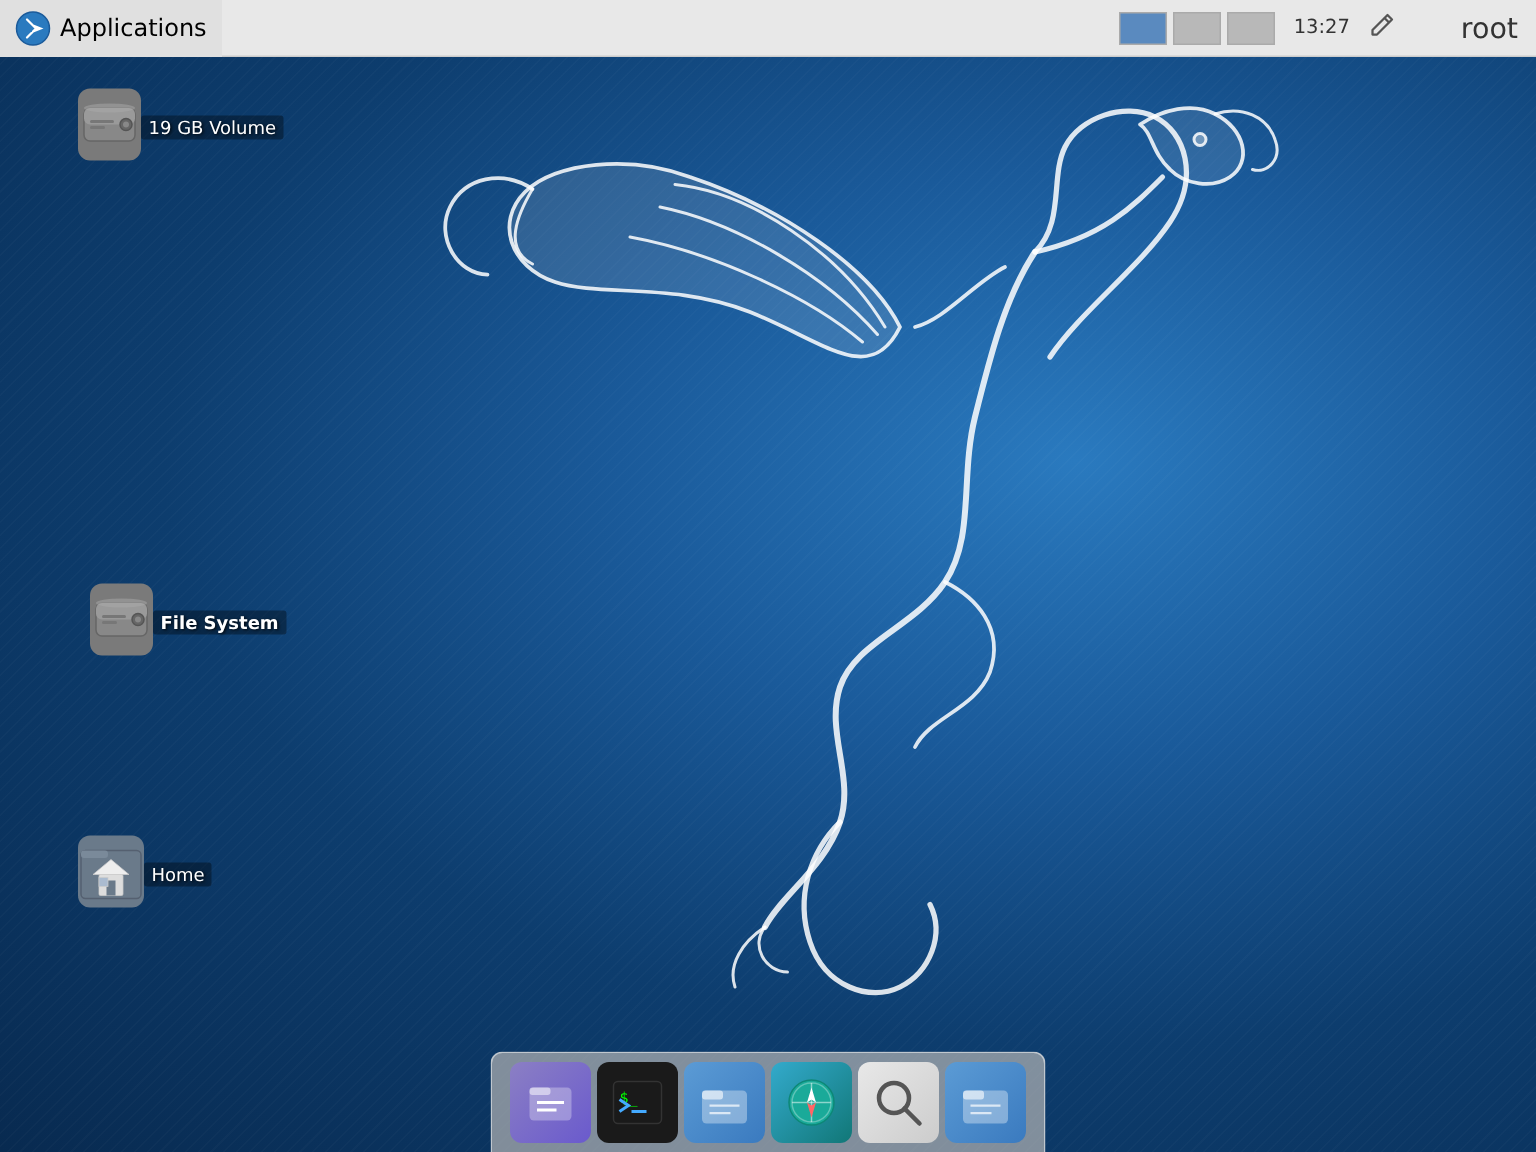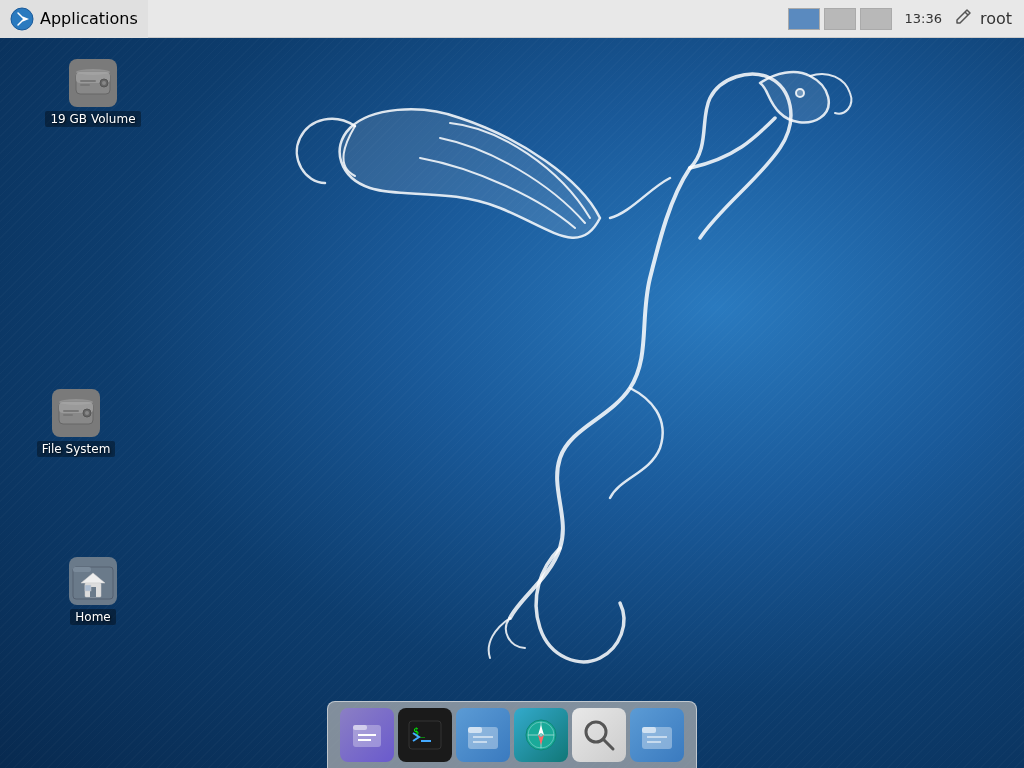--- a/index.html
+++ b/index.html
@@ -97,30 +97,31 @@
       padding: 0 8px;
     }
 
     #pen-icon {
       font-size: 16px;
       color: #555;
       cursor: pointer;
     }
 
     #user-label {
-      font-size: 16px;
+      font-size: 19px;
       color: #333;
       padding: 0 4px;
+      margin-left: 36px;
     }
 
     
     .desktop-icon {
       position: absolute;
       display: flex;
-      flex-direction: column;
+      flex-direction: row;
       align-items: center;
       width: 90px;
       cursor: pointer;
       padding: 4px;
       border-radius: 4px;
     }
 
     .icon-img {
       width: 48px;
       height: 48px;
@@ -254,21 +255,21 @@
           <circle cx="12" cy="12" r="11" fill="#2a7abf" stroke="#1a5a9a" stroke-width="1"></circle>
           <path d="M8 6 L14 12 L8 18 M12 10 L17 12 L12 14" stroke="white" stroke-width="1.5" fill="none" stroke-linecap="round"></path>
         </svg>
         <span>Applications</span>
       </div>
     </div>
     <div id="panel-right">
       <div class="workspace-box active"></div>
       <div class="workspace-box inactive"></div>
       <div class="workspace-box inactive"></div>
-      <span id="clock">13:36</span>
+      <span id="clock">13:27</span>
 
       <span id="pen-icon">
         <svg width="18" height="18" viewBox="0 0 18 18">
           <path d="M13 2 L16 5 L6 15 L3 15 L3 12 Z" fill="none" stroke="#555" stroke-width="1.5" stroke-linejoin="round"></path>
           <line x1="11" y1="4" x2="14" y2="7" stroke="#555" stroke-width="1.5"></line>
         </svg>
       </span>
       <span id="user-label">root</span>
     </div>
   </div>
@@ -318,21 +319,21 @@
         <circle cx="32" cy="21" r="2" fill="#888"></circle>
         <rect x="8" y="18" width="16" height="2" rx="1" fill="#777"></rect>
         <rect x="8" y="22" width="10" height="2" rx="1" fill="#777"></rect>
         <ellipse cx="21" cy="10" rx="17" ry="3" fill="#aaa" opacity="0.5"></ellipse>
       </svg>
     </div>
     <span class="icon-label">19 GB Volume</span>
   </div>
 
 
-  <div class="desktop-icon" style="top:385px; left:31px;">
+  <div class="desktop-icon" style="top:385px; left:56px;font-weight:bold;">
     <div class="icon-img filesystem-icon-img">
       <svg class="hdd-icon" viewBox="0 0 42 42">
         <rect x="4" y="10" width="34" height="22" rx="4" fill="#888" stroke="#666" stroke-width="1"></rect>
         <rect x="4" y="10" width="34" height="11" rx="4" fill="#9a9a9a"></rect>
         <circle cx="32" cy="21" r="4" fill="#666" stroke="#555" stroke-width="1"></circle>
         <circle cx="32" cy="21" r="2" fill="#888"></circle>
         <rect x="8" y="18" width="16" height="2" rx="1" fill="#777"></rect>
         <rect x="8" y="22" width="10" height="2" rx="1" fill="#777"></rect>
         <ellipse cx="21" cy="10" rx="17" ry="3" fill="#aaa" opacity="0.5"></ellipse>
       </svg>

